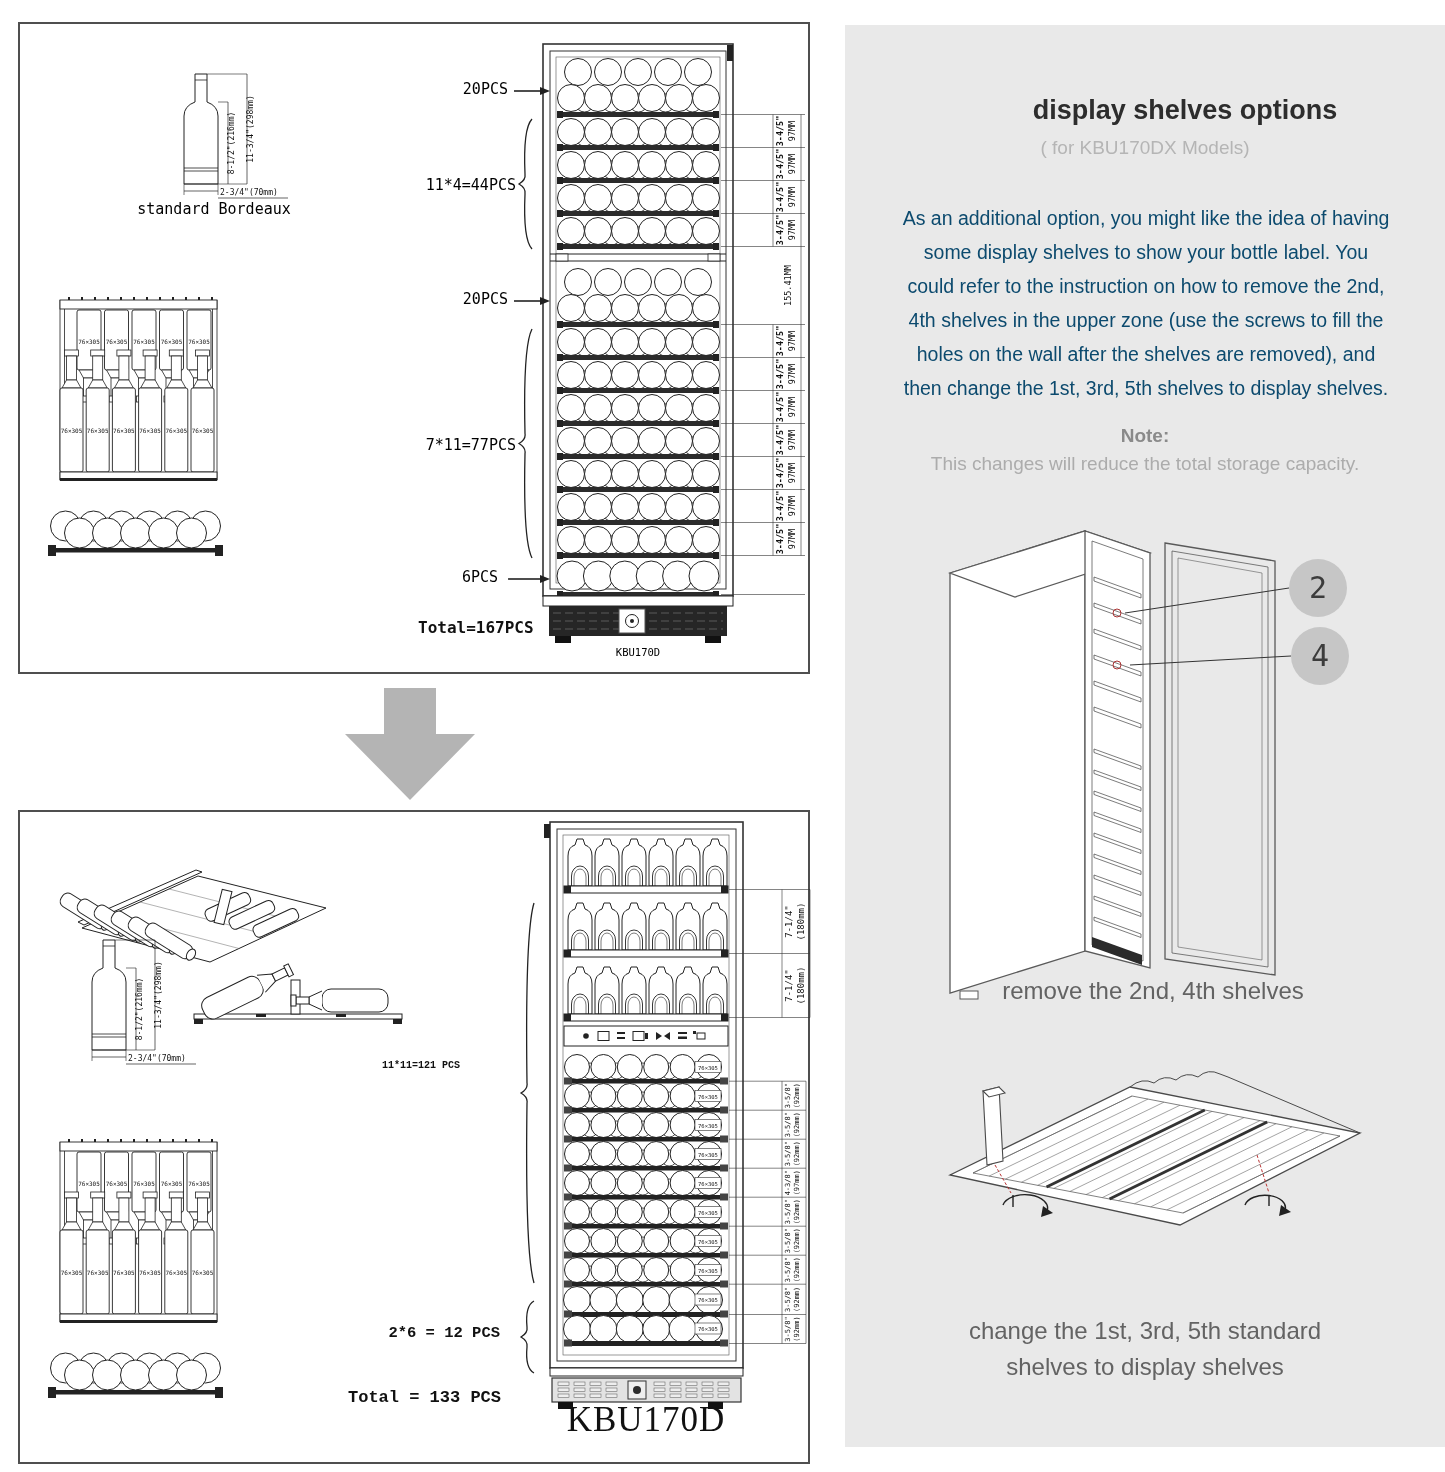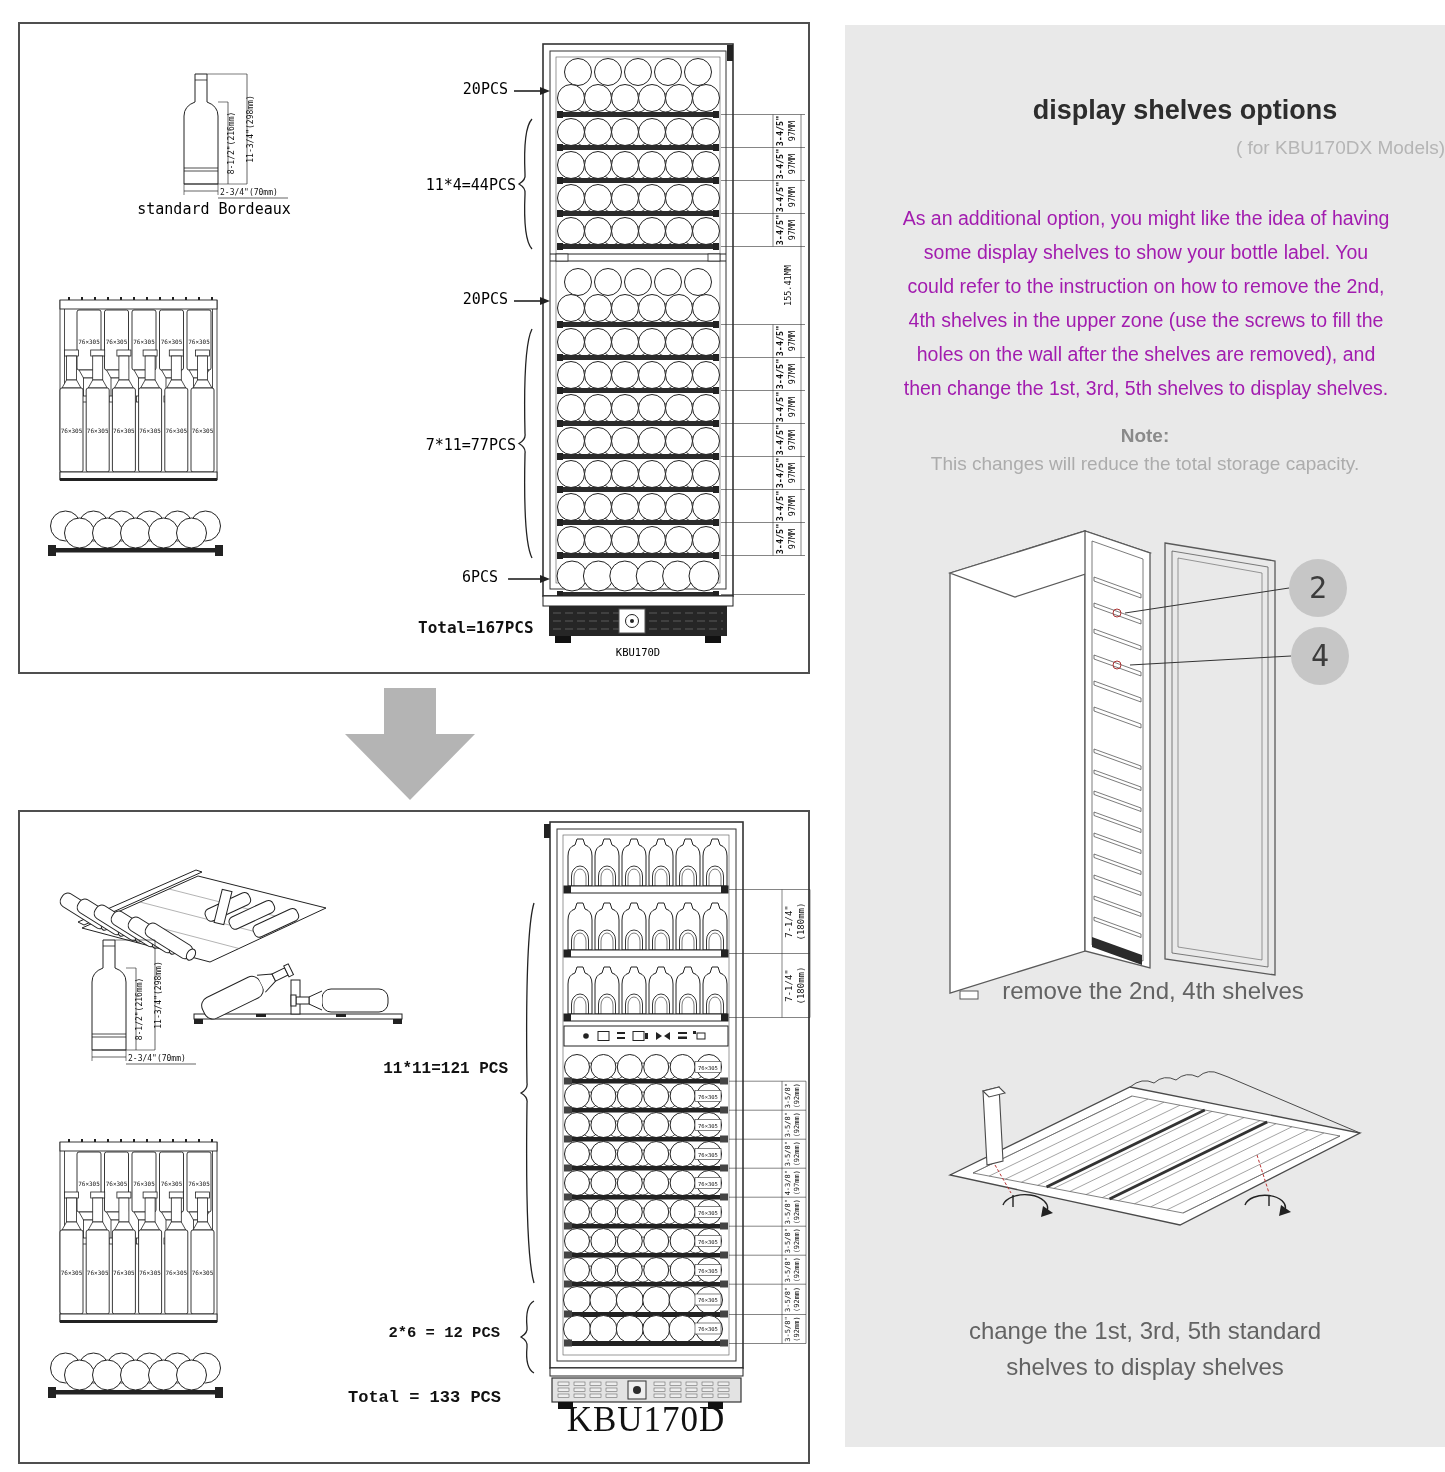--- a/index.html
+++ b/index.html
@@ -5,22 +5,22 @@
   html,body{margin:0;padding:0;background:#fff;}
   #page{position:relative;width:1445px;height:1472px;background:#fff;overflow:hidden;
         font-family:"Liberation Sans",sans-serif;}
   .panel{position:absolute;background:#fff;border:2px solid #4f4f4f;}
   .abs{position:absolute;}
   .cad{font-family:"DejaVu Sans Mono",monospace;color:#000000;font-size:15px;white-space:nowrap;}
   .cad-b{font-family:"DejaVu Sans Mono",monospace;color:#111;font-weight:bold;white-space:nowrap;}
   .cad2{font-family:"Liberation Mono",monospace;font-weight:bold;color:#111;white-space:nowrap;}
   .right-panel{position:absolute;background:#e9e9e9;}
   .rp-title{font-size:27px;font-weight:bold;color:#2d2d2d;text-align:center;width:100%;padding-left:40px;}
-  .rp-sub{font-size:19px;color:#b5b5b5;text-align:right;width:100%;}
-  .rp-para{font-size:19.5px;line-height:34px;color:#a21caf;text-align:center;}
+  .rp-sub{font-size:19px;color:#b5b5b5;text-align:center;width:100%;}
+  .rp-para{font-size:19.5px;line-height:34px;color:#0c4a6e;text-align:center;}
   .rp-note-label{font-size:19px;font-weight:bold;color:#8a8a8a;text-align:center;width:100%;}
   .rp-note{font-size:19px;color:#acacac;text-align:center;width:100%;}
   .rp-caption{font-size:24px;color:#636363;text-align:center;width:100%;}
   svg{position:absolute;overflow:visible;}
   svg text{font-family:"DejaVu Sans Mono",monospace;}
 </style>
 </head>
 <body>
 
 <div id="page">
@@ -909,21 +909,21 @@
         <text x="252" y="420.7" font-size="7" fill="#111" text-anchor="middle" transform="rotate(-90 252 420.7)">3-5/8"</text>
         <text x="261" y="420.7" font-size="7" fill="#111" text-anchor="middle" transform="rotate(-90 261 420.7)">(92mm)</text>
         <text x="252" y="449.7" font-size="7" fill="#111" text-anchor="middle" transform="rotate(-90 252 449.7)">3-5/8"</text>
         <text x="261" y="449.7" font-size="7" fill="#111" text-anchor="middle" transform="rotate(-90 261 449.7)">(92mm)</text>
         <text x="252" y="479.35" font-size="7" fill="#111" text-anchor="middle" transform="rotate(-90 252 479.35)">3-5/8"</text>
         <text x="261" y="479.35" font-size="7" fill="#111" text-anchor="middle" transform="rotate(-90 261 479.35)">(92mm)</text>
         <text x="252" y="509" font-size="7" fill="#111" text-anchor="middle" transform="rotate(-90 252 509)">3-5/8"</text>
         <text x="261" y="509" font-size="7" fill="#111" text-anchor="middle" transform="rotate(-90 261 509)">(92mm)</text>
       </svg>
 
-    <span class="abs cad2" style="left:362px;top:248px;width:126px;text-align:right;font-size:16px;">11*11=121 PCS</span>
+    <span class="abs cad2" style="left:362px;top:248px;width:126px;font-size:10px;">11*11=121 PCS</span>
     <svg class="brace" style="left:500px;top:90px;" width="16" height="382">
         <path d="M14,1 Q5,30.560000000000002 7,181 Q8,187 1,191 Q8,195 7,201 Q5,351.44 14,381" fill="none" stroke="#222" stroke-width="1.3"></path>
       </svg>
 
     <span class="abs cad2" style="left:362px;top:512px;width:118px;text-align:right;font-size:15.5px;">2*6 = 12 PCS</span>
     <svg class="brace" style="left:500px;top:488px;" width="16" height="74">
         <path d="M14,1 Q5,5.92 7,27 Q8,33 1,37 Q8,41 7,47 Q5,68.08 14,73" fill="none" stroke="#222" stroke-width="1.3"></path>
       </svg>
 
     <span class="abs cad2" style="left:328px;top:576px;width:148px;text-align:left;font-size:17px;">Total = 133 PCS</span>

